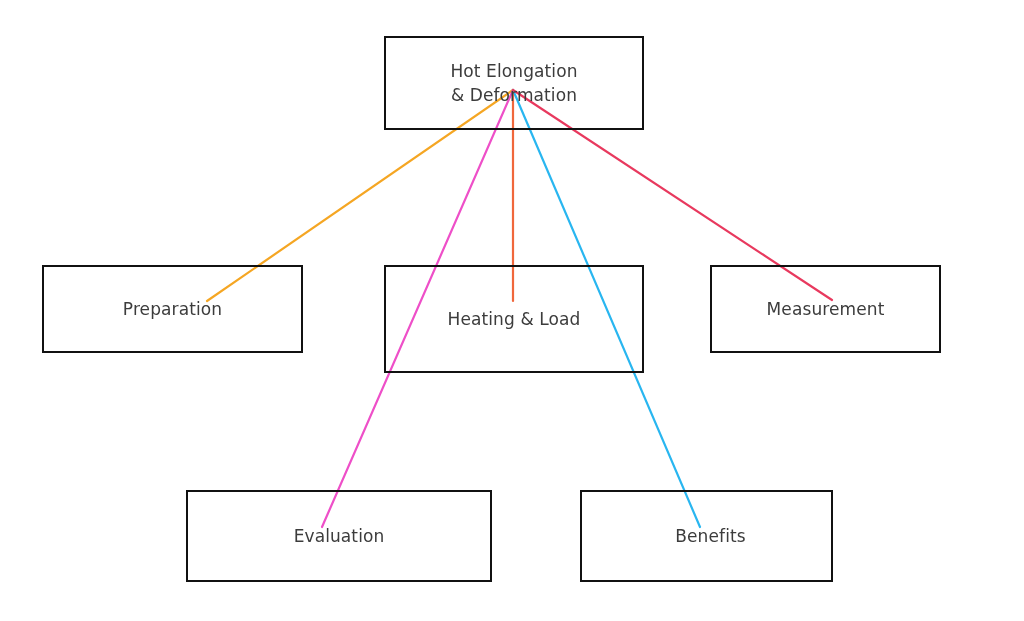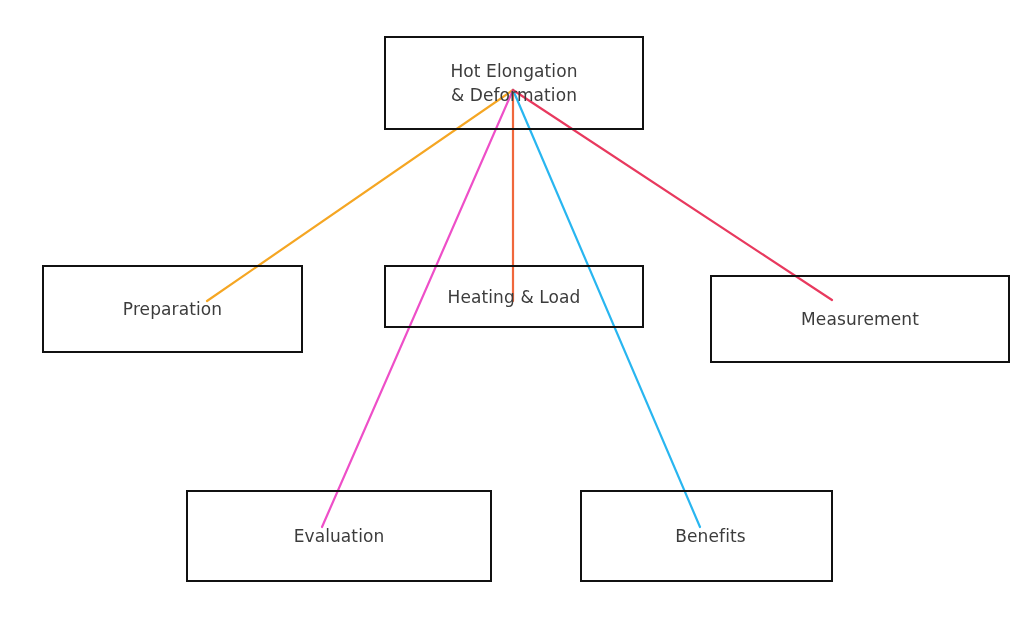--- a/index.html
+++ b/index.html
@@ -56,29 +56,28 @@
   .node-preparation {
     left: 42px;
     top: 265px;
     width: 261px;
     height: 88px;
   }
   .node-heating {
     left: 384px;
     top: 265px;
     width: 260px;
-    height: 63px;
+    height: 108px;
     align-items: center;
   }
   .node-measurement {
     left: 710px;
     top: 265px;
-    width: 300px;
+    width: 231px;
     height: 88px;
-    margin-top: 10px;
   }
   .node-evaluation {
     left: 186px;
     top: 490px;
     width: 306px;
     height: 92px;
   }
   .node-benefits {
     left: 580px;
     top: 490px;

